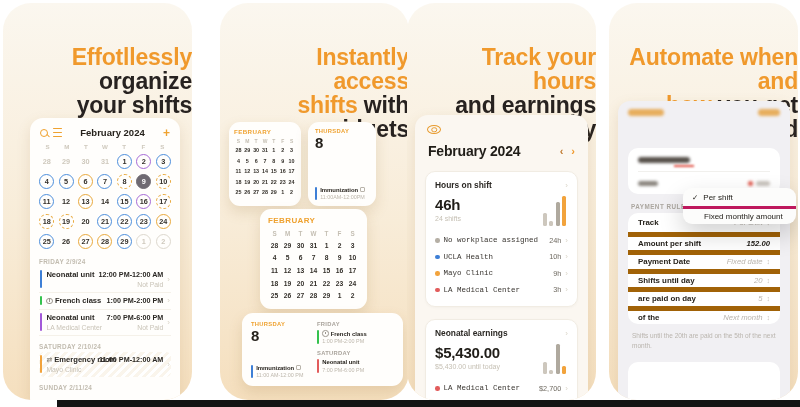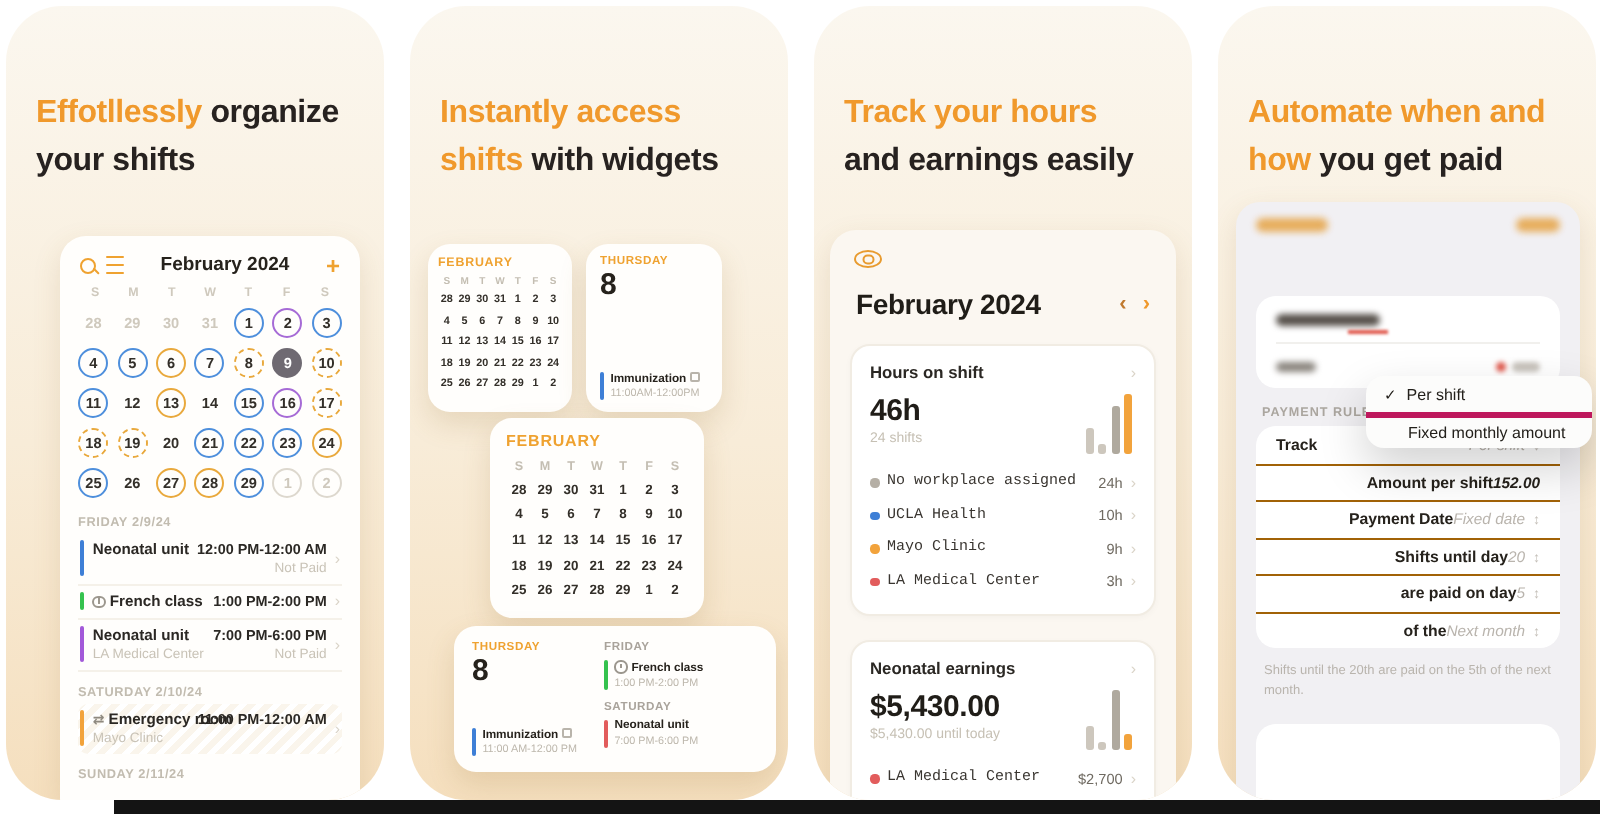--- a/index.html
+++ b/index.html
@@ -1,23 +1,23 @@
 <!DOCTYPE html>
 <html><head>
 <meta charset="utf-8">
 <style>
   html,body{margin:0;padding:0;background:#fff;}
   *{box-sizing:border-box;font-family:"Liberation Sans","DejaVu Sans",sans-serif;}
   .stage{position:relative;width:800px;height:407px;background:#fff;overflow:hidden;}
   .black-bar{position:absolute;left:57px;top:400px;width:743px;height:7px;background:#141414;}
   .panel{position:absolute;top:3px;width:189px;height:397px;border-radius:28px;overflow:hidden;
          background:linear-gradient(180deg,#FBF7EF 0%,#F8ECD8 55%,#F5DFBE 100%);}
-  #panel0{left:3px}#panel1{left:205px}#panel2{left:407px}#panel3{left:609px}
-
-  .headline{position:absolute;left:15px;top:42px;font-size:16px;line-height:24px;font-weight:700;letter-spacing:-.2px;}
+  #panel0{left:3px}#panel1{left:220px}#panel2{left:407px}#panel3{left:609px}
+
+  .headline{position:absolute;left:15px;top:42px;font-size:23px;line-height:24px;font-weight:700;letter-spacing:-.2px;text-align:right;}
   .hl-accent{color:#F0992C}.hl-dark{color:#272220}
 
   
   .phone{position:absolute;background:#FFFEFC;border-radius:13px 13px 0 0;box-shadow:0 5px 14px rgba(150,110,50,.15);}
 
   
   .phone.p1{left:27px;top:115px;width:150px;height:282px;}
   .cal-header{display:flex;align-items:center;gap:5px;padding:9px 10px 0;}
   .cal-title{flex:1;text-align:center;font-size:9.5px;font-weight:700;color:#26221C;}
   .ic-plus{color:#EFA230;font-size:12px;font-weight:700;line-height:10px;}
@@ -117,21 +117,21 @@
   .rA2r{margin-left:auto;display:flex;align-items:center;gap:3px;filter:blur(1.4px);}
   .red-dot{width:5px;height:5px;border-radius:50%;background:#E0584C;}
   .bA3{width:14px;height:5px;background:#C9C4BD;border-radius:3px;}
   .dd{position:absolute;left:65px;top:87px;width:113px;background:#FCFCFB;border-radius:9px;box-shadow:0 10px 24px rgba(0,0,0,.18);z-index:6;overflow:hidden;}
   .dd-row{height:18px;display:flex;align-items:center;gap:5px;padding:0 9px;font-size:8px;color:#23201B;}
   .dd-row.opt{padding-left:21px;border-top:3px solid #be185d;}
   .dd-check{font-size:7.5px;color:#23201B;}
   .p4-sec{margin:9px 0 3px 13px;font-size:6.3px;font-weight:600;color:#ABA69F;letter-spacing:.5px;}
   .p4-card{margin:0 10px;background:#fff;border-radius:10px;overflow:hidden;}
   .p4row{height:18.5px;display:flex;align-items:center;justify-content:space-between;padding:0 10px;}
-  .p4row + .p4row{border-top:1px solid #a16207;justify-content:flex-end;}
+  .p4row + .p4row{border-top:5px solid #a16207;}
   .p4-label{font-size:7.9px;font-weight:600;color:#26221C;}
   .p4-value{font-size:7.7px;color:#26221C;font-weight:600;font-style:italic;}
   .p4-value.muted{color:#B9B4AD;font-weight:400;}
   .stepper{font-size:7px;color:#C4BFB8;margin-left:2px;}
   .p4-footnote{margin:7px 14px 0;font-size:6.5px;color:#B9B4AD;line-height:1.5;width:146px;}
   .p4-cardC{margin:11px 10px 0;background:#fff;border-radius:10px;height:60px;padding:9px 10px;}
   .bC{width:26px;height:5.5px;background:#C9C5BF;}
 </style>
 </head>
 <body>

